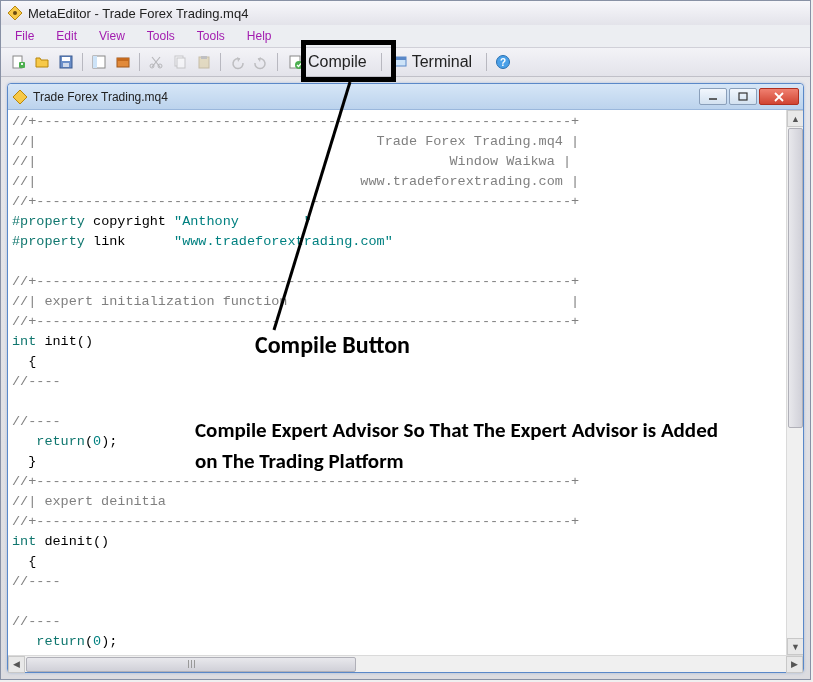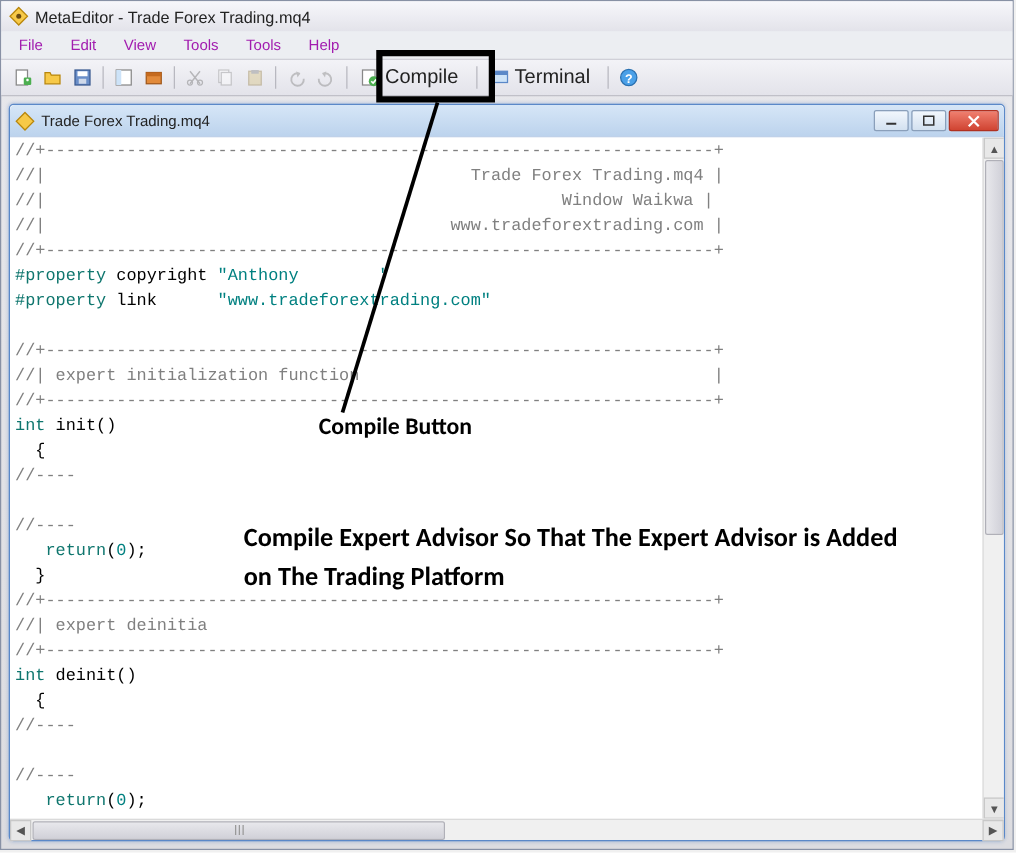--- a/index.html
+++ b/index.html
@@ -171,21 +171,21 @@
   display:flex; align-items:center; justify-content:center; gap:2px;
 }
 .hscroll .thumb .grip { width:1px; height:8px; background:#999; }
 .annotation {
   position: absolute;
   font-family: Calibri, Arial, sans-serif;
   font-weight: bold;
   color: #000;
   pointer-events: none;
 }
-.annotation.label1 { font-size: 19px; left: 255px; top: 330px; }
+.annotation.label1 { font-size: 24px; left: 255px; top: 330px; }
 .annotation.label2 { font-size: 21px; left: 195px; top: 415px; width:530px; line-height:31px;}
 .arrow-line {
   position: absolute;
   pointer-events: none;
 }
 svg { display: block; }
 </style>
 </head>
 <body>
 

